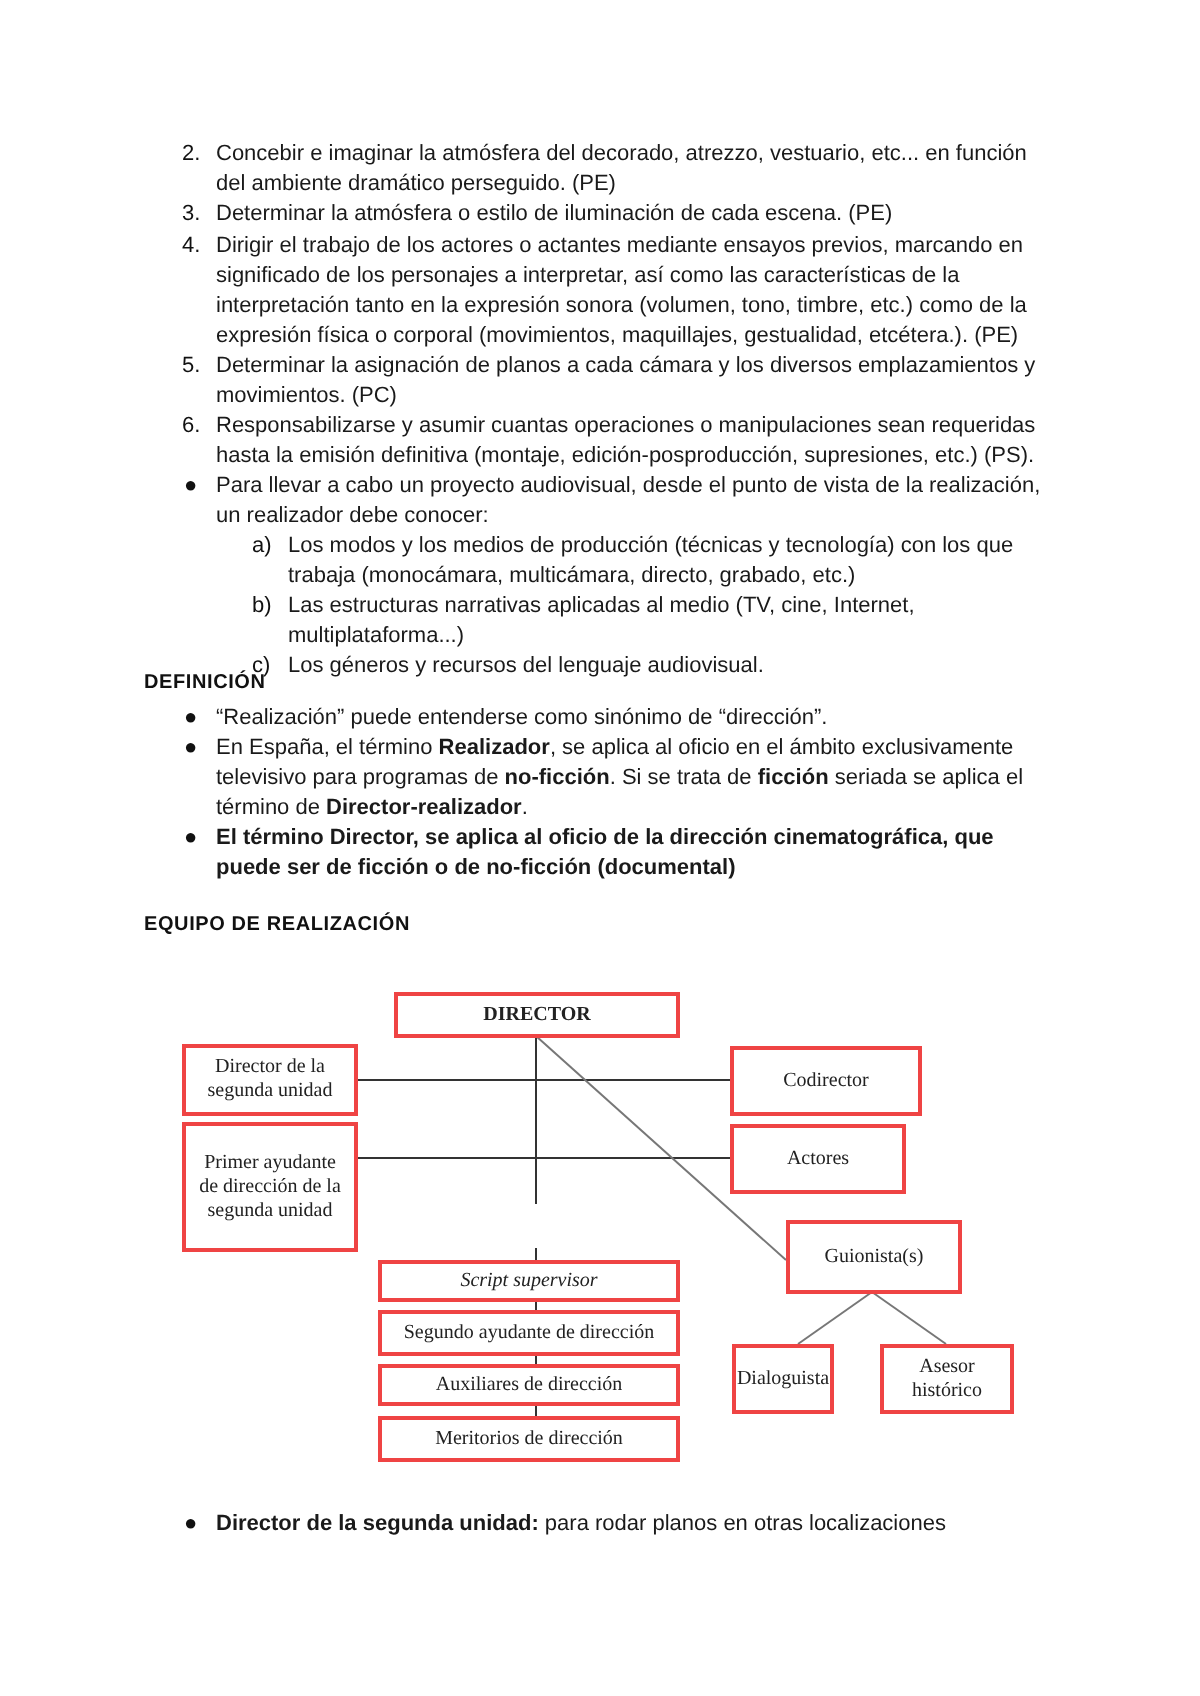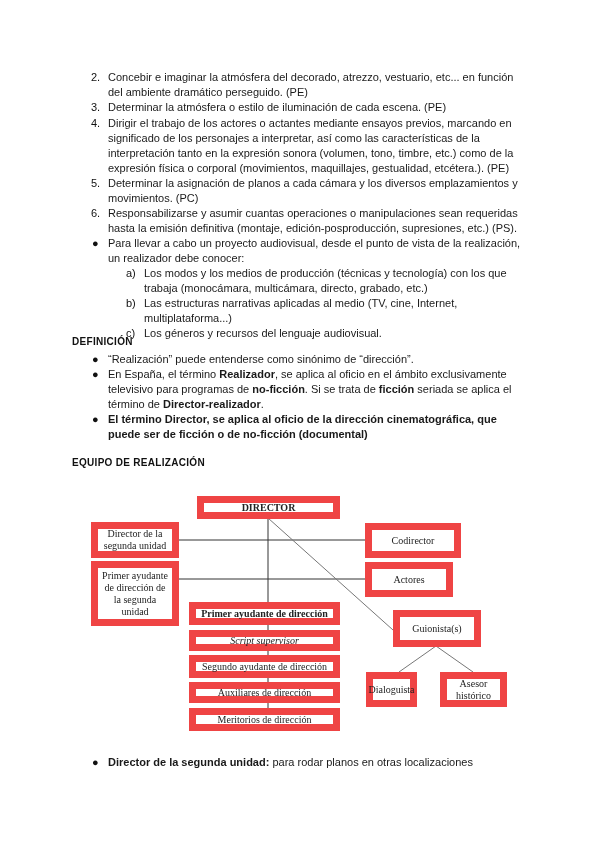--- a/index.html
+++ b/index.html
@@ -4,21 +4,21 @@
 <style>
   html, body { margin:0; padding:0; background:#fff; }
   body { width:600px; height:848px; position:relative; overflow:hidden;
          font-family:"Liberation Sans", sans-serif; color:#111; }
   .page { position:absolute; left:0; top:0; width:600px; height:848px; }
   .txt { position:absolute; font-size:11px; line-height:15.5px; color:#1a1a1a; }
   .num { position:absolute; font-size:11px; line-height:15.5px; }
   .bul { position:absolute; font-size:11px; line-height:15.5px; }
   .head { position:absolute; font-size:10px; font-weight:bold; letter-spacing:0.3px; }
   b { font-weight:bold; }
-  .box { position:absolute; border:7px solid #ef4444; background:#fff;
+  .box { position:absolute; border:2px solid #ef4444; background:#fff;
          font-family:"Liberation Serif", serif; font-size:10px; color:#222;
          display:flex; align-items:center; justify-content:center; text-align:center;
          line-height:12px; box-sizing:border-box; }
   .box.bold { font-weight:bold; }
   .box.ital { font-style:italic; }
   svg.lines { position:absolute; left:0; top:0; }
 </style>
 </head>
 <body>
 
@@ -91,21 +91,20 @@
       <line x1="436" y1="646" x2="399" y2="672"></line>
       <line x1="436" y1="646" x2="473" y2="672"></line>
     </g>
   </svg>
 
   <div class="box bold" style="left:197px;top:496px;width:143px;height:23px;">DIRECTOR</div>
   <div class="box" style="left:91px;top:522px;width:88px;height:36px;padding:0 4px;">Director de la segunda unidad</div>
   <div class="box" style="left:91px;top:561px;width:88px;height:65px;padding:16px 4px;">Primer ayudante de dirección de la segunda unidad</div>
   <div class="box" style="left:365px;top:523px;width:96px;height:35px;">Codirector</div>
   <div class="box" style="left:365px;top:562px;width:88px;height:35px;">Actores</div>
-  <div class="box bold" style="left:189px;top:602px;width:151px;height:23px;">Primer ayudante de dirección</div>
   <div class="box ital" style="left:189px;top:630px;width:151px;height:21px;">Script supervisor</div>
   <div class="box" style="left:189px;top:655px;width:151px;height:23px;">Segundo ayudante de dirección</div>
   <div class="box" style="left:189px;top:682px;width:151px;height:21px;">Auxiliares de dirección</div>
   <div class="box" style="left:189px;top:708px;width:151px;height:23px;">Meritorios de dirección</div>
   <div class="box" style="left:393px;top:610px;width:88px;height:37px;">Guionista(s)</div>
   <div class="box" style="left:366px;top:672px;width:51px;height:35px;">Dialoguista</div>
   <div class="box" style="left:440px;top:672px;width:67px;height:35px;padding:0 8px;">Asesor histórico</div>
 
   <span class="bul" style="left:92px;top:755px;">●</span>
   <span class="txt" style="left:108px;top:755px;"><b>Director de la segunda unidad:</b><span> para rodar planos en otras localizaciones</span></span>

